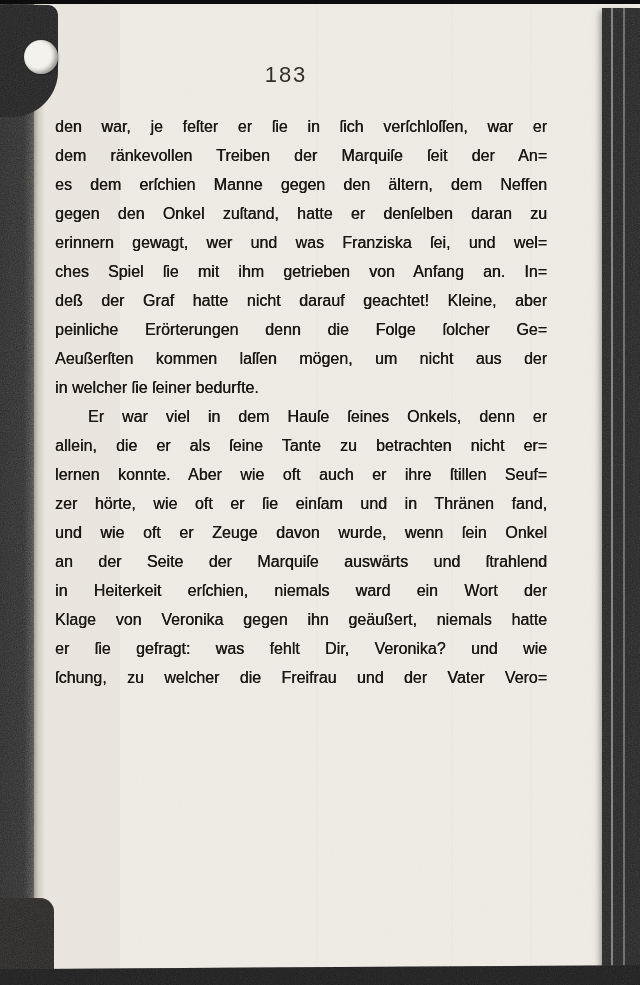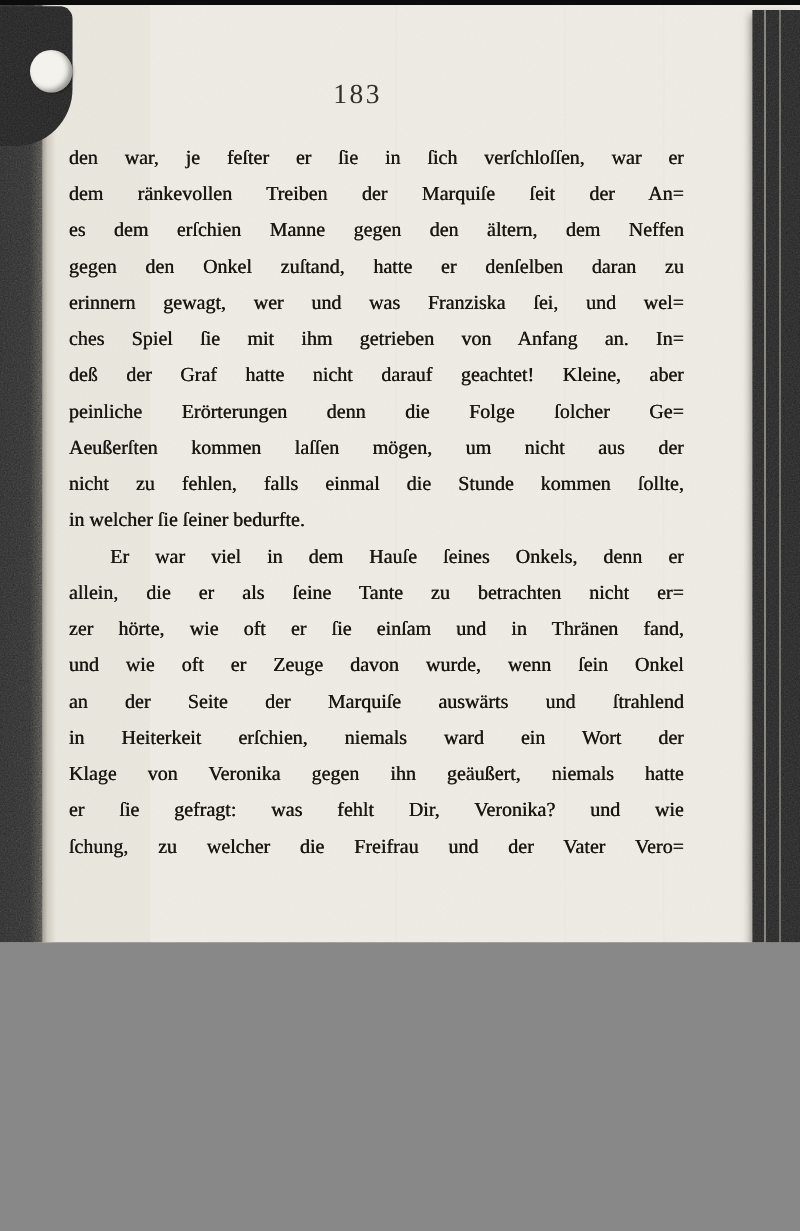--- a/index.html
+++ b/index.html
@@ -1,24 +1,24 @@
 <!DOCTYPE html>
 <html><head>
 <meta charset="utf-8">
 <style>
   html,body { margin:0; padding:0; background:#888; }
   .page {
-    position:relative; width:640px; height:754px; overflow:hidden;
+    position:relative; width:640px; height:985px; overflow:hidden;
     background:#f2efe8;
     background-image:
       linear-gradient(90deg, rgba(90,80,65,0.030) 119px, rgba(90,80,65,0.030) 120px, transparent 120px),
       linear-gradient(90deg, transparent 316px, rgba(90,80,65,0.028) 317px, transparent 318px),
       linear-gradient(90deg, transparent 451px, rgba(90,80,65,0.028) 452px, transparent 453px),
       linear-gradient(90deg, transparent 530px, rgba(90,80,65,0.025) 531px, transparent 532px);
-    font-family:Liberation Serif, serif;
+    font-family:Liberation Sans, sans-serif;
   }
   .paper-grain { position:absolute; left:0; top:0; width:640px; height:985px; opacity:0.05; pointer-events:none; }
   svg.grain-fill { position:absolute; left:0; top:0; width:100%; height:100%; display:block; }
 
   
   .edge-top    { position:absolute; left:0; top:0; width:640px; height:4px; background:#0c0c0c; z-index:6; }
   .edge-left   { position:absolute; left:0; top:2px; width:46px; height:983px; z-index:4;
                  background:linear-gradient(90deg,#5c5c5c 0px,#636363 24px,#8f8c86 32px,#cfcabf 38px,rgba(242,239,232,0) 45px); }
   .edge-left .grain-clip { position:absolute; left:0; top:0; width:34px; height:100%; overflow:hidden; }
   .edge-right  { position:absolute; left:602px; top:8px; width:38px; height:977px; z-index:4; background:#515151;
@@ -64,24 +64,24 @@
   <div class="text-block">
     <div class="line">den war, je feſter er ſie in ſich verſchloſſen, war er</div>
     <div class="line">dem ränkevollen Treiben der Marquiſe ſeit der An=</div>
     <div class="line">es dem erſchien Manne gegen den ältern, dem Neffen</div>
     <div class="line">gegen den Onkel zuſtand, hatte er denſelben daran zu</div>
     <div class="line">erinnern gewagt, wer und was Franziska ſei, und wel=</div>
     <div class="line">ches Spiel ſie mit ihm getrieben von Anfang an.  In=</div>
     <div class="line">deß der Graf hatte nicht darauf geachtet!  Kleine, aber</div>
     <div class="line">peinliche Erörterungen denn die Folge ſolcher Ge=</div>
     <div class="line">Aeußerſten kommen laſſen mögen, um nicht aus der</div>
-    <div class="line">nicht zu fehlen, falls einmal die Stunde kommen ſollte,</div>
     <div class="line para-end">in welcher ſie ſeiner bedurfte.</div>
     <div class="line indent">Er war viel in dem Hauſe ſeines Onkels, denn er</div>
     <div class="line">allein, die er als ſeine Tante zu betrachten nicht er=</div>
+    <div class="line">lernen konnte.  Aber wie oft auch er ihre ſtillen Seuf=</div>
     <div class="line">zer hörte, wie oft er ſie einſam und in Thränen fand,</div>
     <div class="line">und wie oft er Zeuge davon wurde, wenn ſein Onkel</div>
     <div class="line">an der Seite der Marquiſe auswärts und ſtrahlend</div>
     <div class="line">in Heiterkeit erſchien, niemals ward ein Wort der</div>
     <div class="line">Klage von Veronika gegen ihn geäußert, niemals hatte</div>
     <div class="line">er ſie gefragt:  was fehlt Dir, Veronika?  und wie</div>
     <div class="line">ſchung, zu welcher die Freifrau und der Vater Vero=</div>
   </div>
 
   <div class="edge-left">

